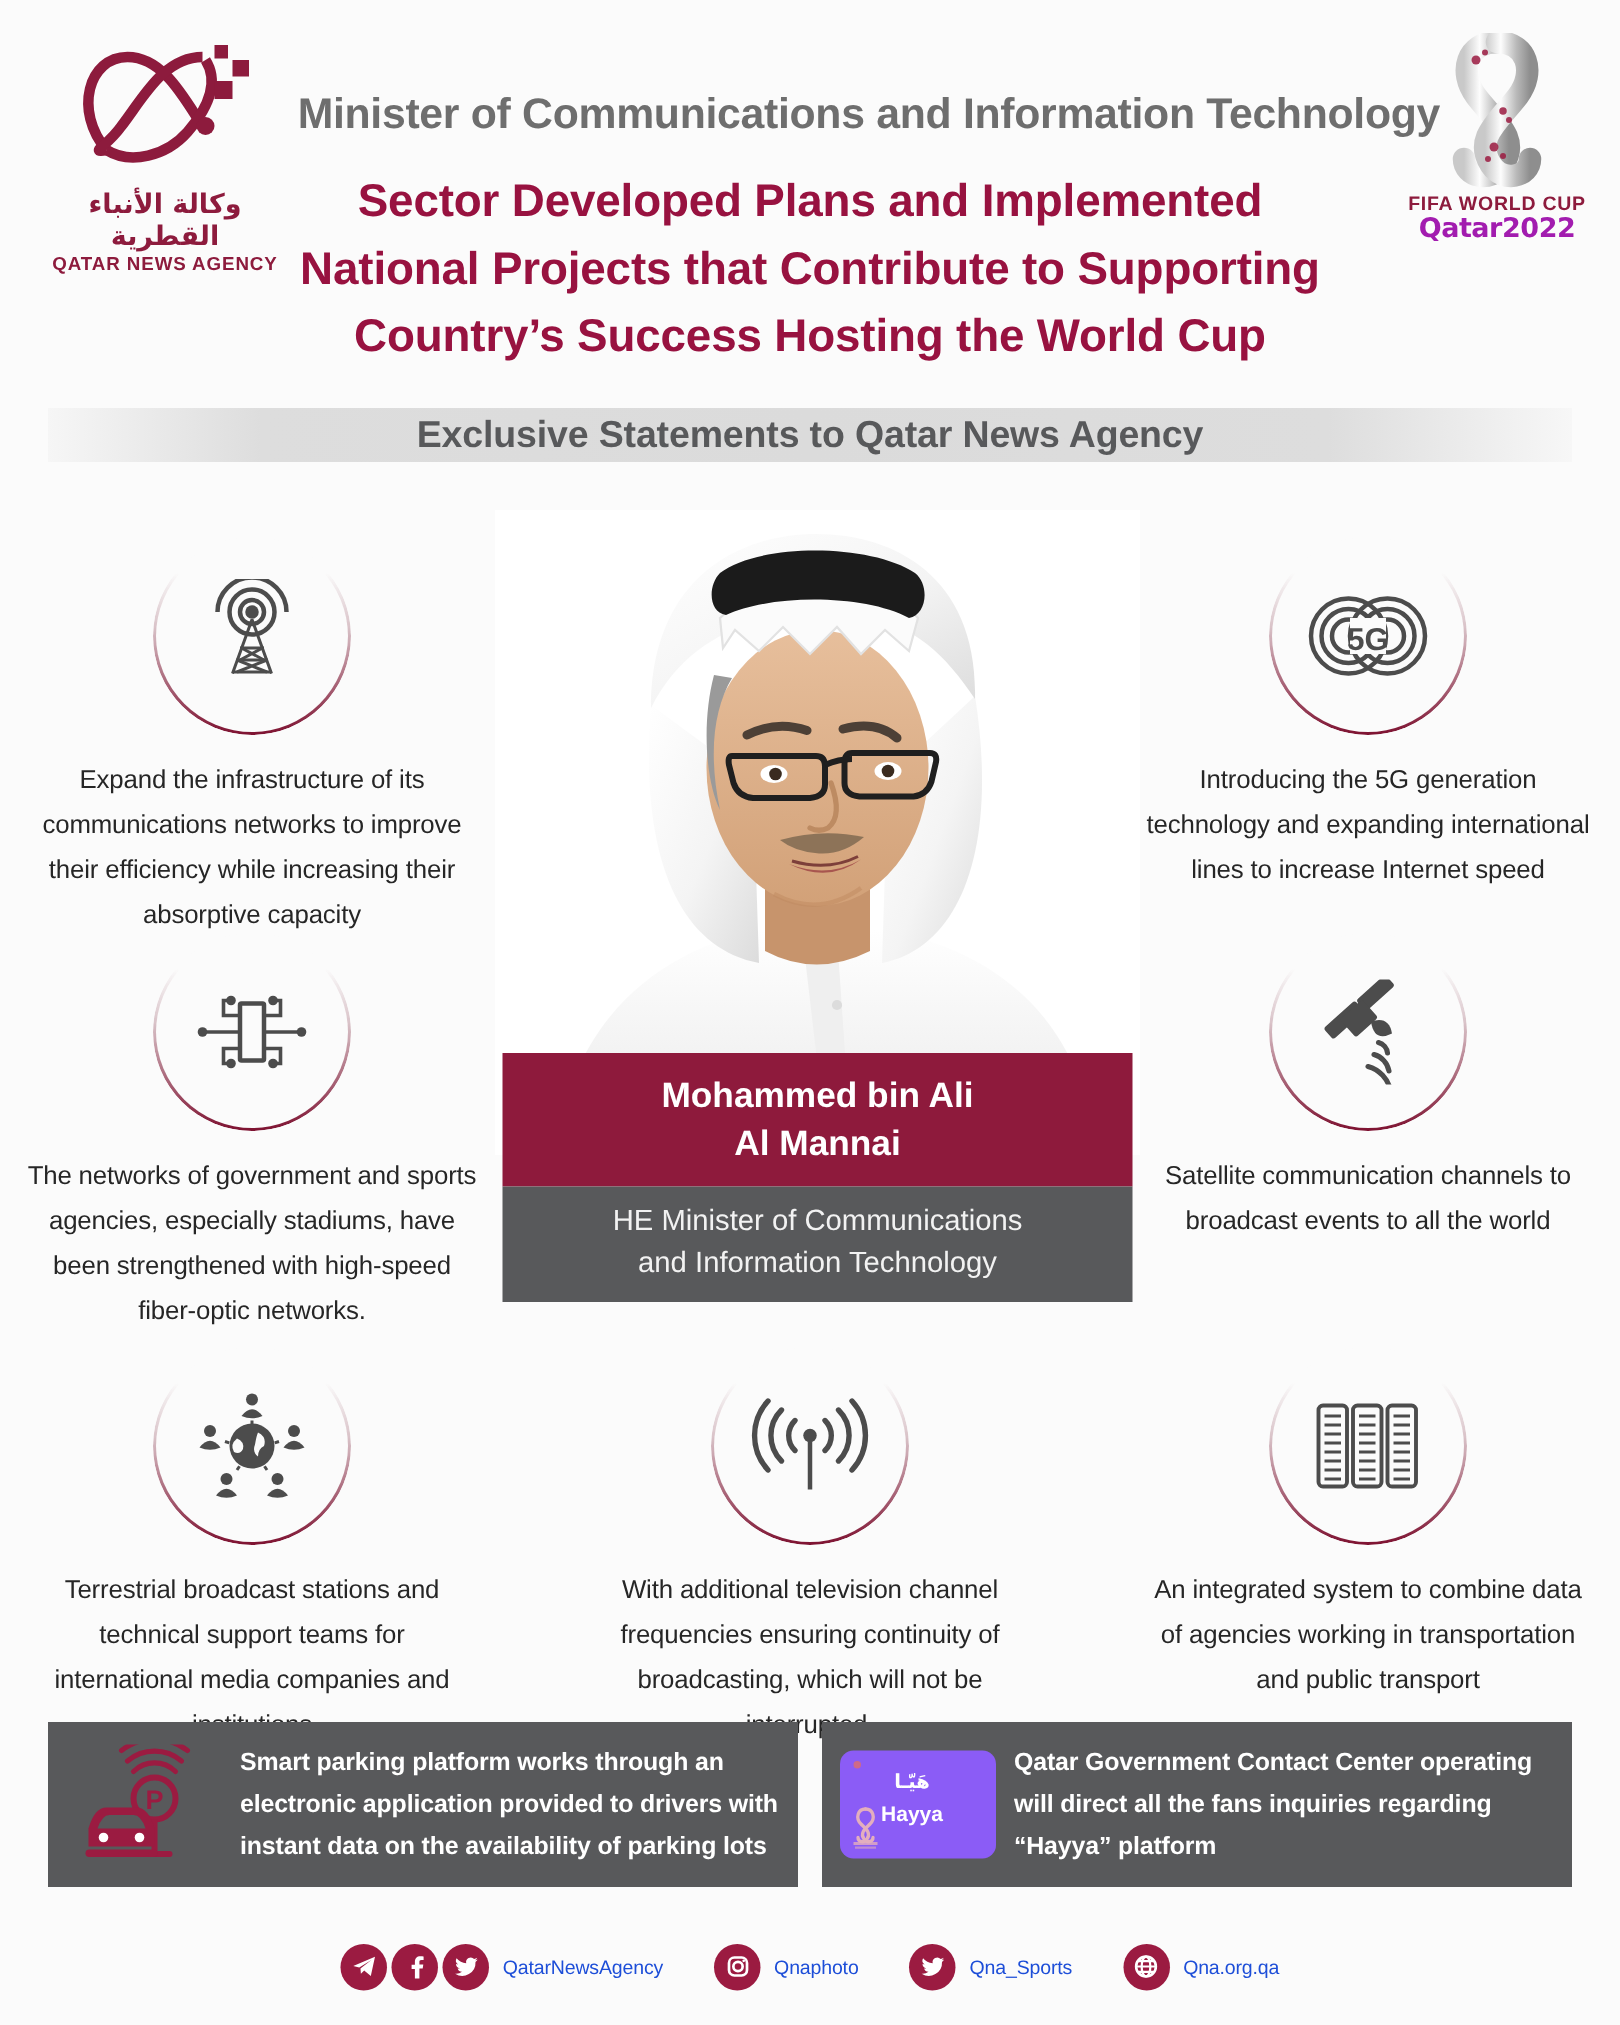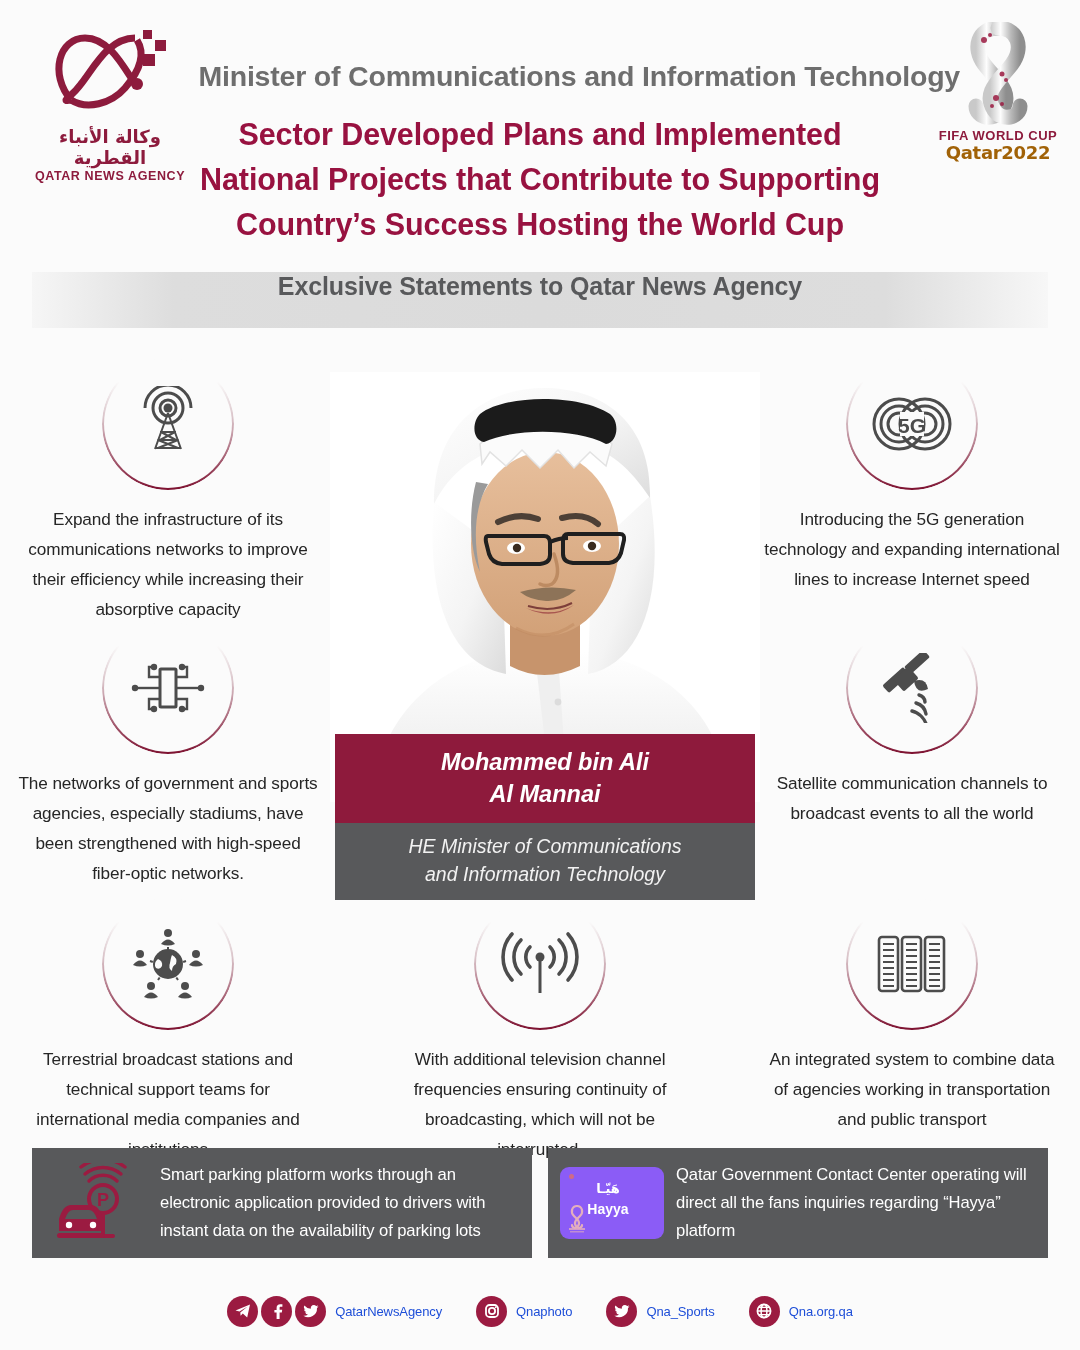--- a/index.html
+++ b/index.html
@@ -69,21 +69,21 @@
     position: relative;
   }
   .fifa-l1 {
     color: #8d1b3d;
     font-size: 13px;
     font-weight: bold;
     letter-spacing: 0.5px;
     margin-top: 2px;
   }
   .fifa-l2 {
-    color: #a16207;
+    color: #a21caf;
     font-size: 18px;
     font-weight: bold;
     letter-spacing: -0.3px;
     margin-top: -1px;
     font-family: "DejaVu Sans", sans-serif;
   }
 
   .minister-line {
     position: absolute;
     left: 160px; top: 60px;
@@ -104,24 +104,25 @@
     font-weight: bold;
     line-height: 45px;
     letter-spacing: -0.1px;
   }
 
   
   .subbanner {
     position: absolute;
     left: 32px; top: 272px;
     width: 1016px;
-    height: 56px;
+    height: 36px;
     background: linear-gradient(to right,
         #f6f6f6 0%, #dddddd 14%, #dbdbdb 50%, #dddddd 84%, #f7f7f7 100%);
     display: flex;
+    align-items: center;
     justify-content: center;
   }
   .subbanner-text {
     font-size: 25px;
     font-weight: bold;
     color: #58595b;
     letter-spacing: -0.1px;
   }
 
   
@@ -157,24 +158,23 @@
     margin-top: 14px;
     font-size: 17.2px;
     line-height: 30px;
     color: #262626;
     letter-spacing: -0.1px;
   }
 
   
   .portrait-wrap {
     position: absolute;
-    left: 330px; top: 372px;
+    left: 330px; top: 340px;
     width: 430px;
     height: 505px;
-    font-style: italic;
   }
   .portrait-img {
     position: absolute;
     left: 0; top: 0;
     width: 430px; height: 430px;
   }
   .nameplate {
     position: absolute;
     left: 5px; top: 362px;
     width: 420px;
@@ -211,21 +211,21 @@
   .panel-icon {
     width: 128px;
     flex: 0 0 128px;
     display: flex;
     align-items: center;
     justify-content: center;
   }
   .panel-text {
     color: #ffffff;
     font-size: 16.6px;
-    font-weight: normal;
+    font-weight: bold;
     line-height: 28px;
     padding-right: 10px;
     letter-spacing: -0.1px;
   }
   .hayya-card {
     width: 104px; height: 72px;
     background: #8b5cf6;
     border-radius: 9px;
     position: relative;
     color: #ffffff;

